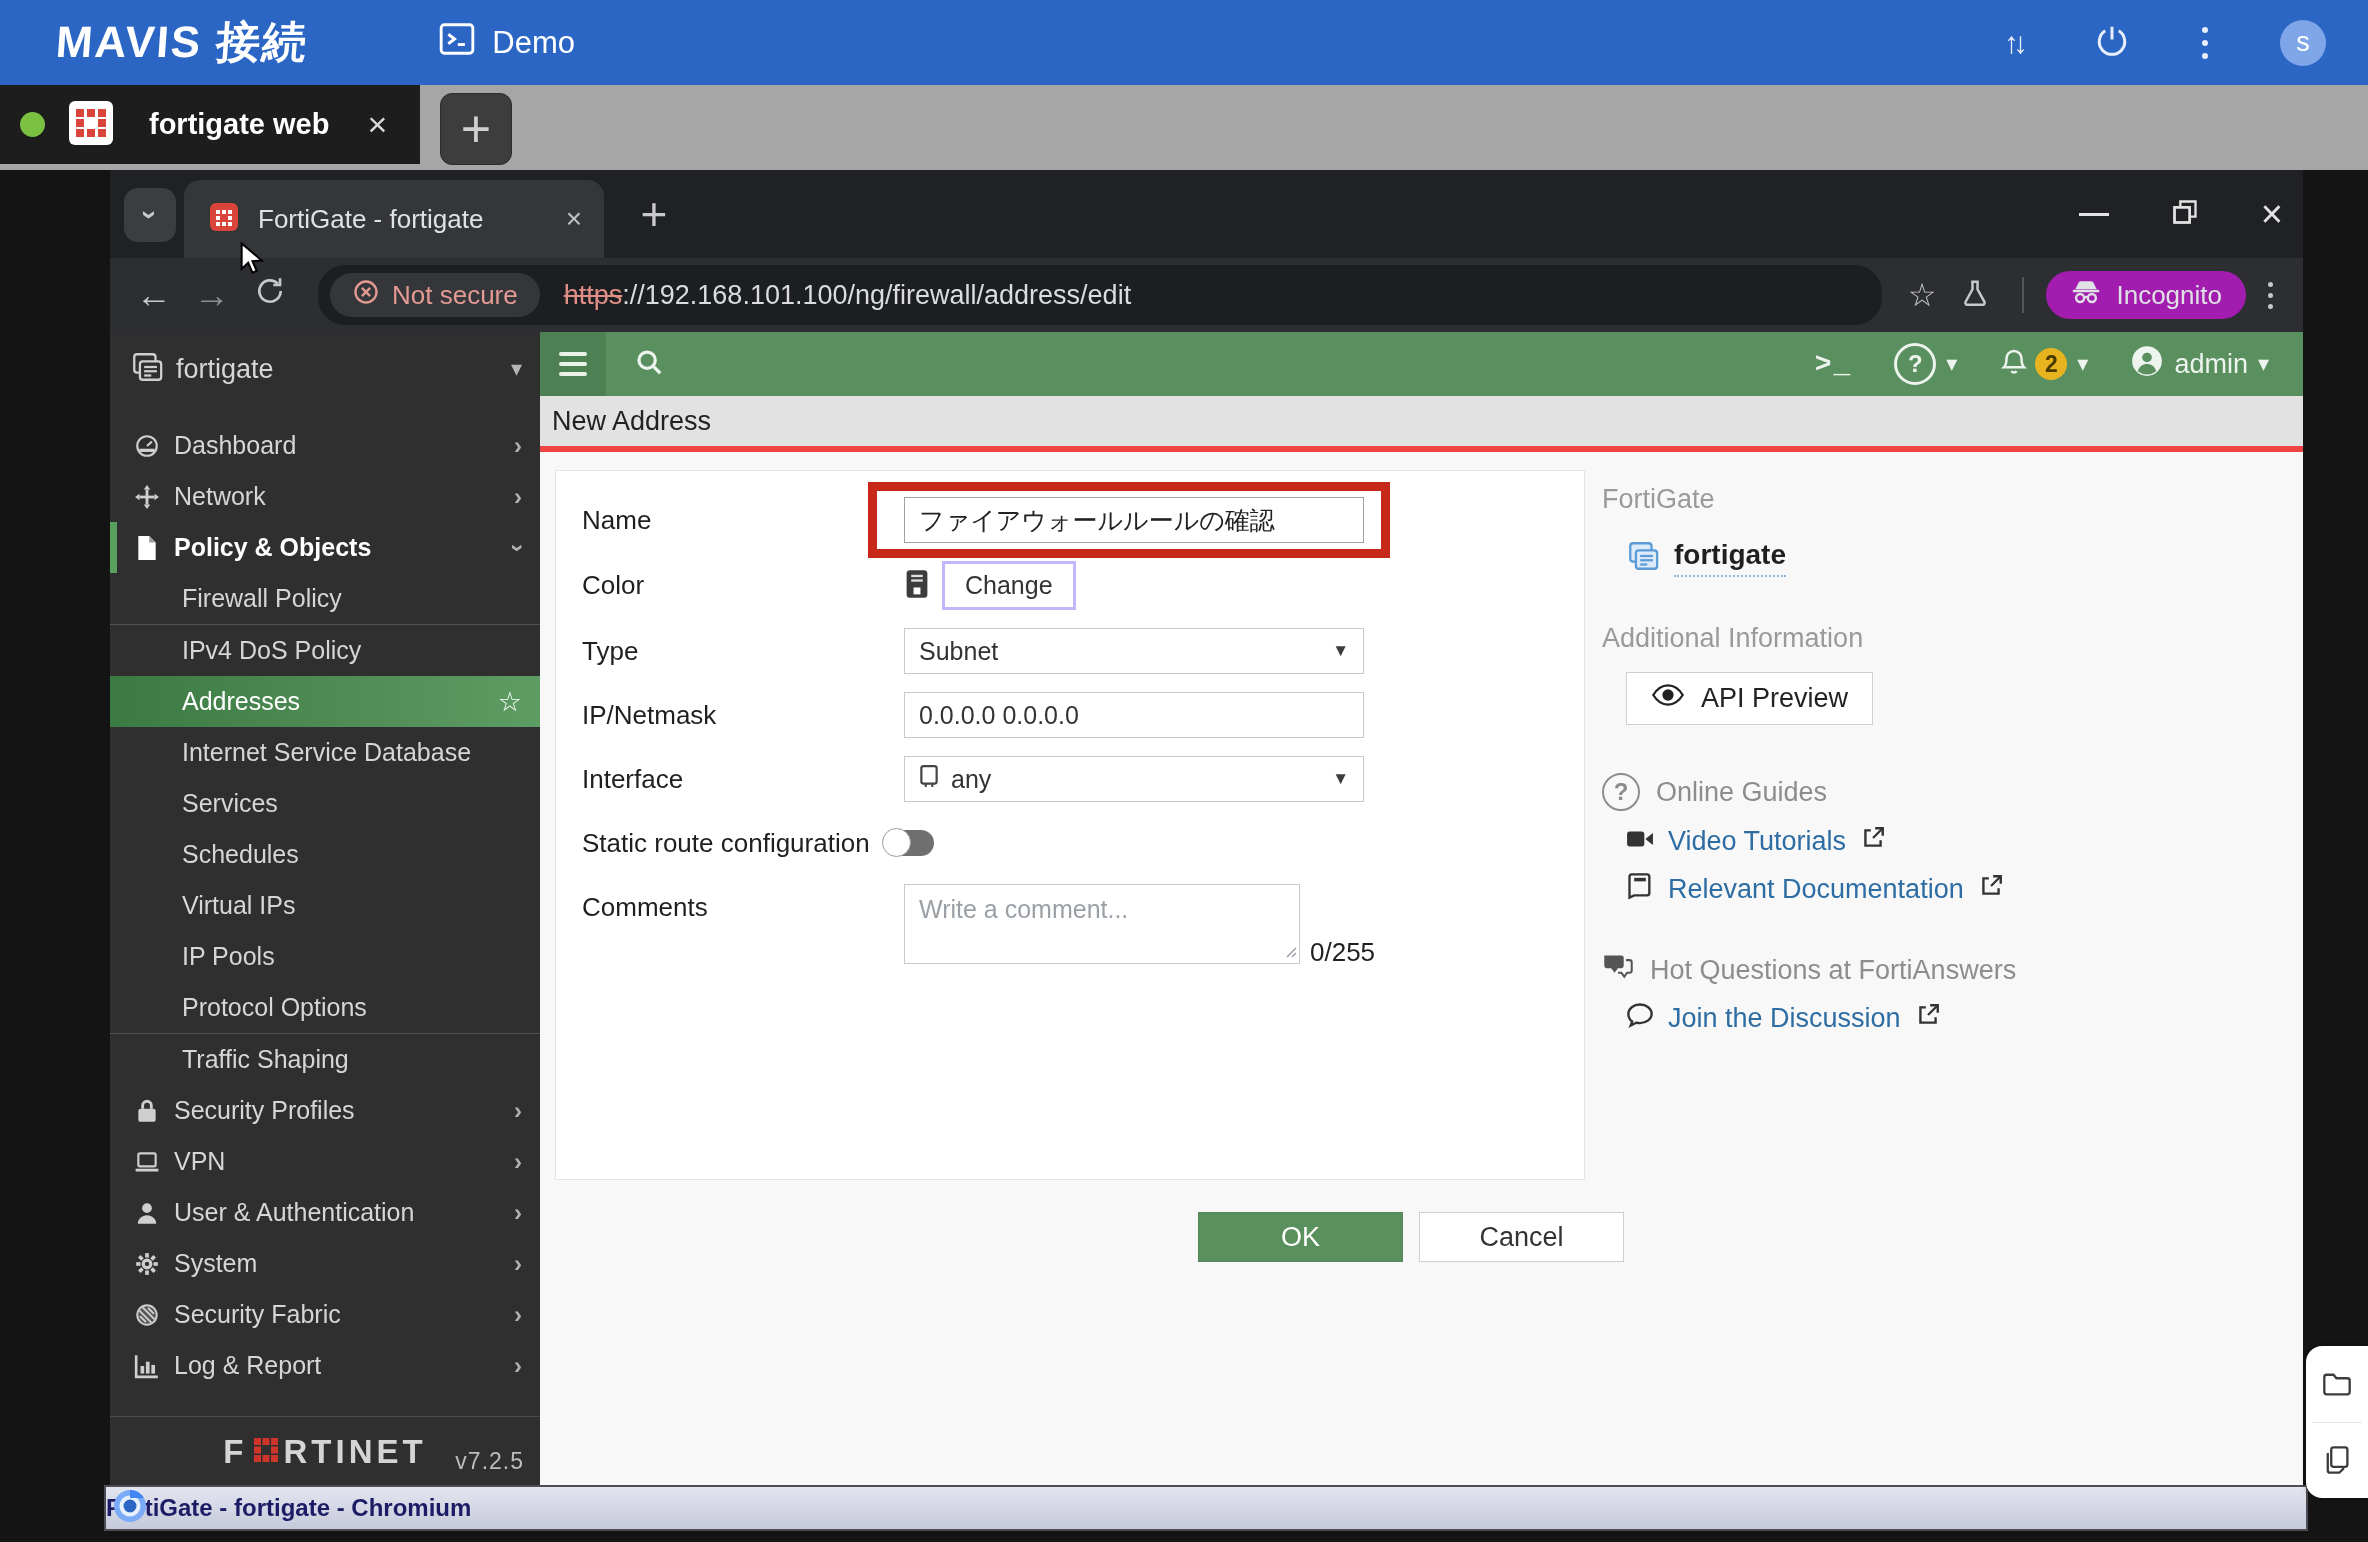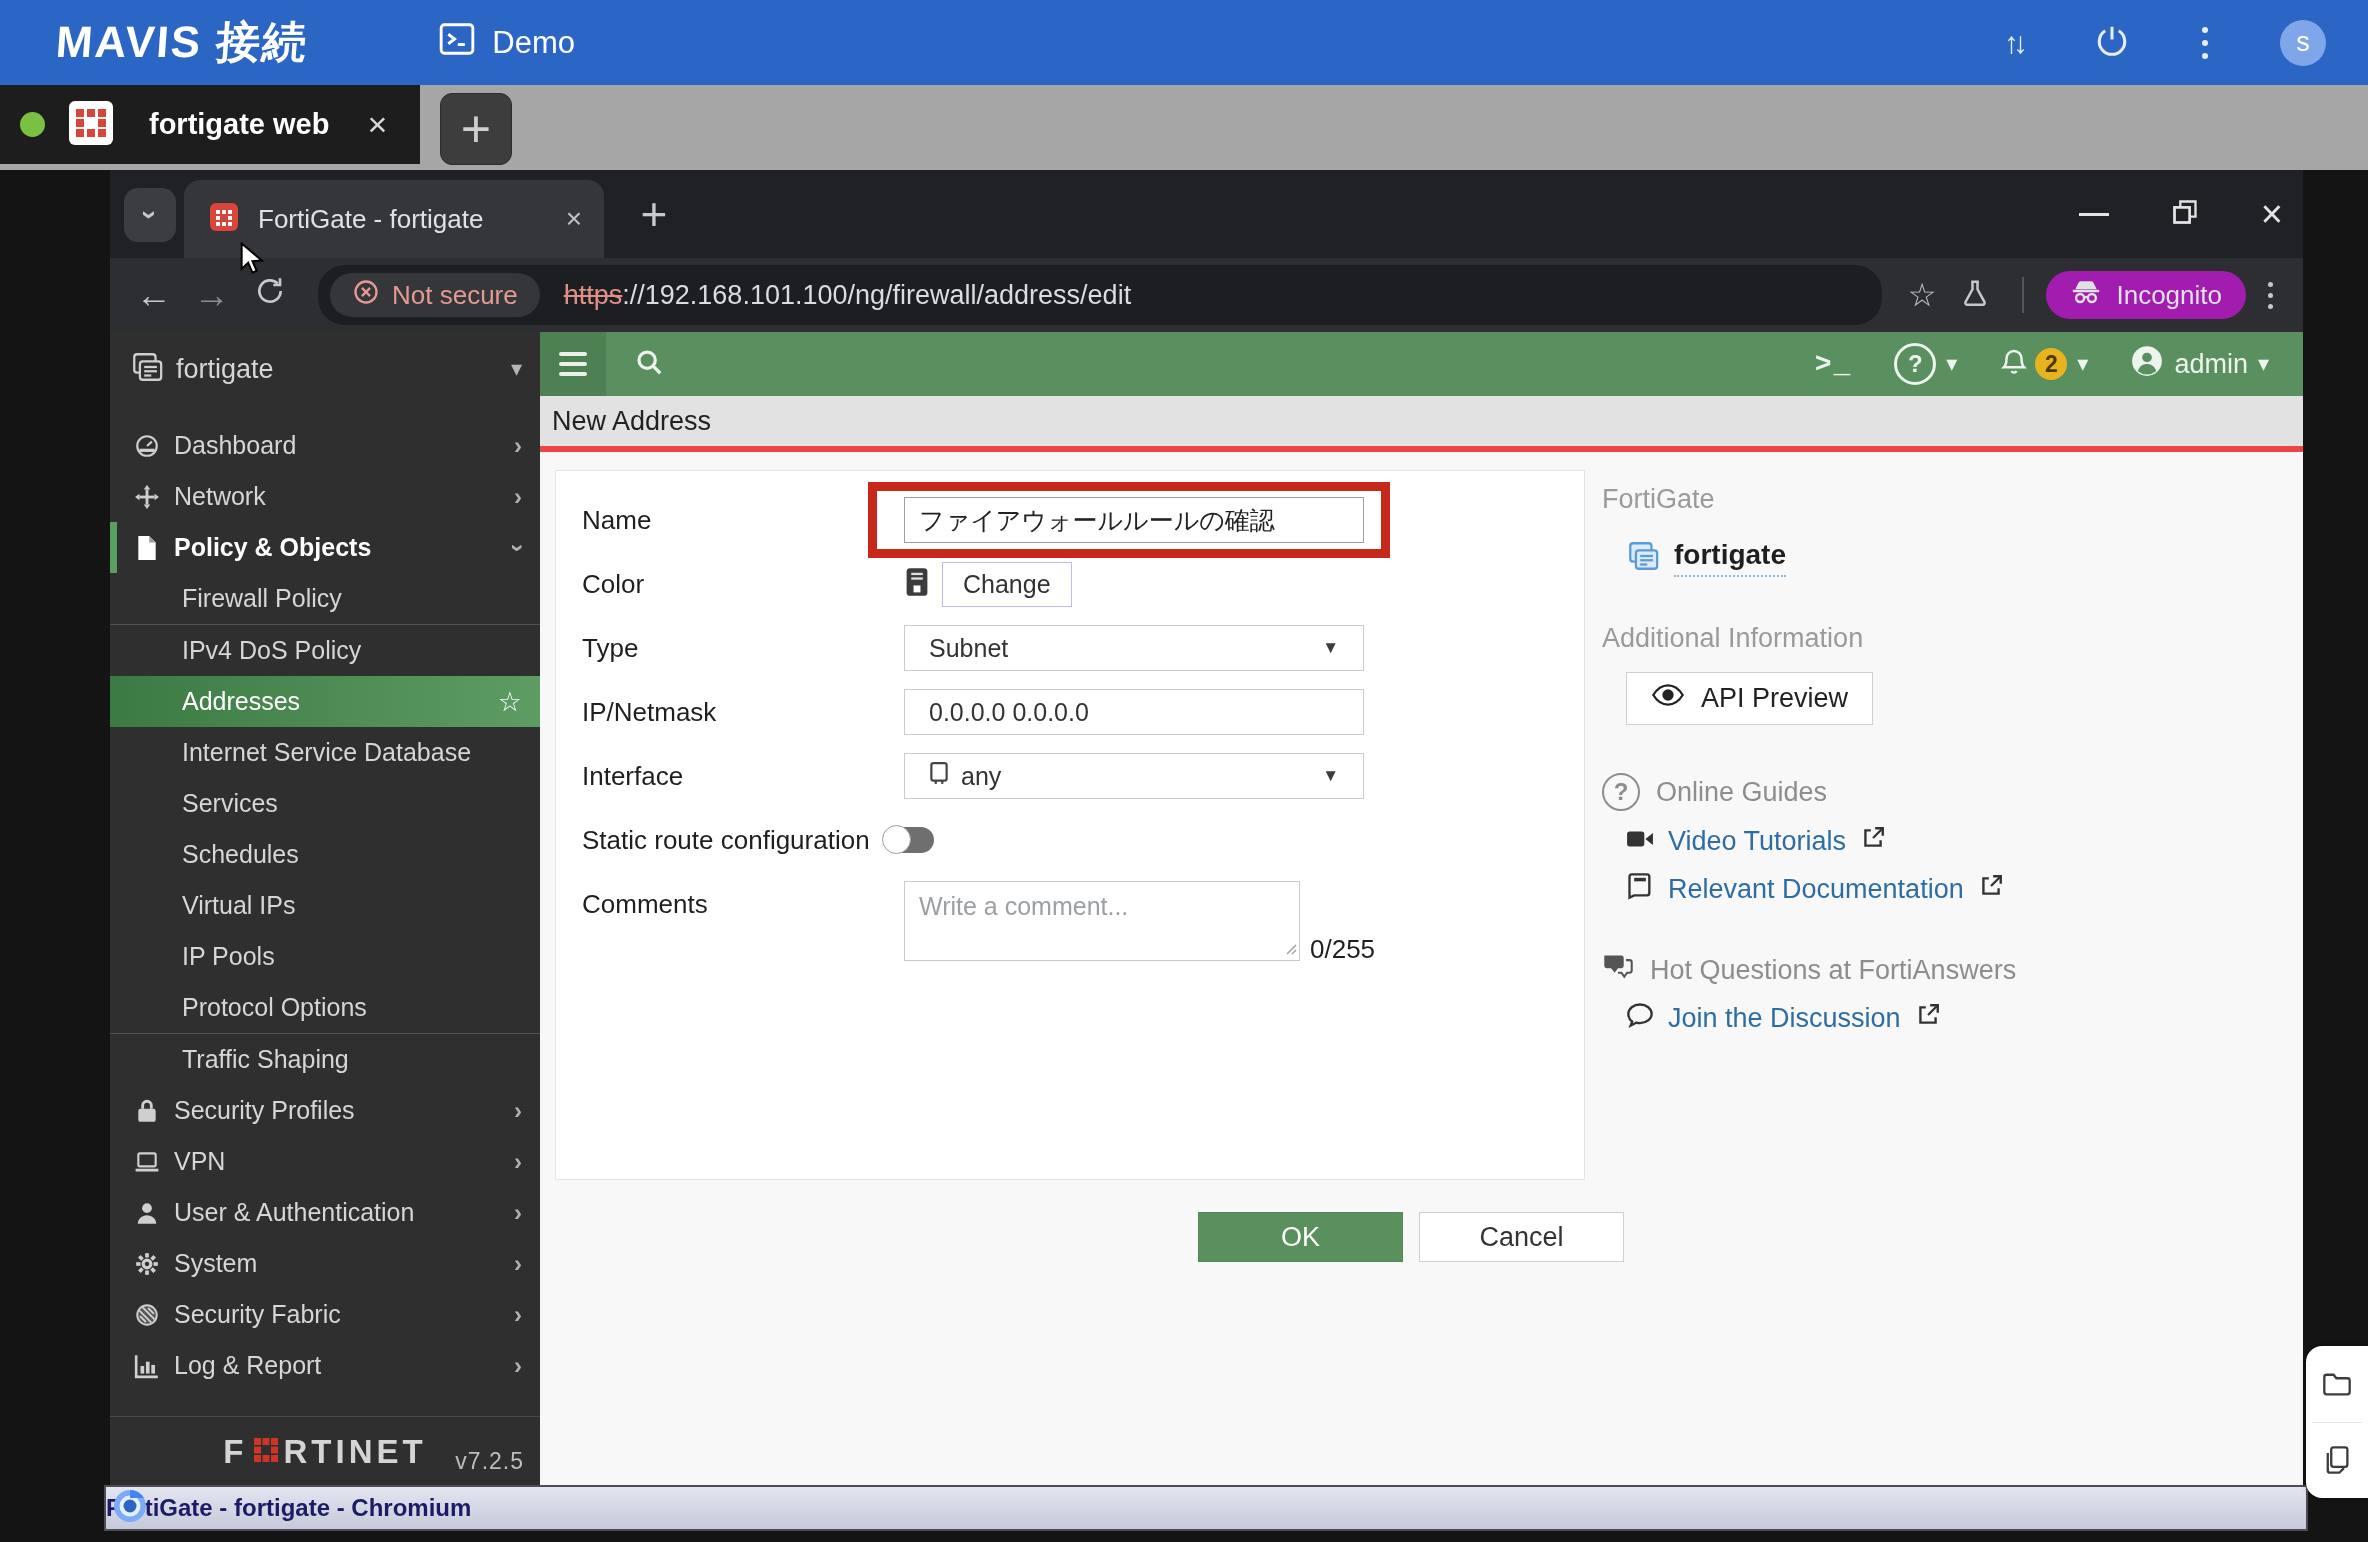--- a/index.html
+++ b/index.html
@@ -89,26 +89,26 @@
   .help-group,.bell-group,.admin-group{display:flex;align-items:center;gap:10px;}
   .qcircle{width:36px;height:36px;border:3px solid #edf3ed;border-radius:50%;font-size:24px;font-weight:bold;}
   .badge{width:32px;height:32px;border-radius:50%;background:#e7b41f;color:#4a3a00;font-size:23px;font-weight:bold;margin-left:-4px;}
   .fg-pagebar{height:50px;background:#e2e2e2;border-bottom:6px solid #ef4444;display:flex;align-items:center;padding-left:12px;font-size:27px;color:#222;flex:none;}
   .fg-content{flex:1;position:relative;min-height:0;}
 
   
   .form-card{position:absolute;left:15px;top:18px;width:1030px;height:710px;background:#fff;border:1px solid #e4e4e4;box-sizing:border-box;padding-top:26px;}
   .frow{display:flex;align-items:center;min-height:46px;margin:0 0 18px 26px;}
   .flabel{width:322px;font-size:26px;color:#1f1f1f;flex:none;}
-  .tbox{box-sizing:border-box;height:46px;border:1px solid #c6cbd0;background:#fff;display:flex;align-items:center;padding:0 24px;font-size:25px;color:#333;}
+  .tbox{box-sizing:border-box;height:46px;border:1px solid #c6cbd0;background:#fff;display:flex;align-items:center;padding:0 14px;font-size:25px;color:#333;}
   .w-ctl{width:460px;}
   .name-wrap{position:relative;width:460px;}
   .name-input{width:100%;box-sizing:border-box;height:46px;border:1px solid #9aa0a6;padding:0 14px;font-size:25px;color:#222;font-family:"Liberation Sans",sans-serif;outline:none;}
   .red-annotation{position:absolute;left:-36px;right:-26px;top:-15px;bottom:-15px;border:9px solid #c8281a;pointer-events:none;}
-  .chg-btn{margin-left:12px;border:1px solid #c4b5fd;background:#fff;padding:7px 20px;font-size:25px;color:#333;font-family:"Liberation Sans",sans-serif;}
+  .chg-btn{margin-left:12px;border:3px solid #c4b5fd;background:#fff;padding:7px 20px;font-size:25px;color:#333;font-family:"Liberation Sans",sans-serif;}
   .selbox{justify-content:space-between;}
   .sel-caret{font-size:17px;color:#3c3c3c;}
   .toggle{width:50px;height:26px;border-radius:14px;background:#6f6f6f;position:relative;margin-left:14px;flex:none;}
   .toggle .knob{position:absolute;left:-2px;top:-2px;width:29px;height:29px;border-radius:50%;background:#fff;border:1px solid #9b9b9b;box-sizing:border-box;}
   .cmt-wrap{position:relative;width:396px;}
   .cmt{box-sizing:border-box;width:396px;height:80px;border:1px solid #c6cbd0;padding:10px 14px;font-size:25px;color:#333;font-family:"Liberation Sans",sans-serif;resize:none;outline:none;}
   .cmt::placeholder{color:#9aa0a6;}
   .grip{position:absolute;right:3px;bottom:6px;}
   .counter{align-self:flex-end;margin-left:10px;font-size:26px;color:#1f1f1f;}
 

